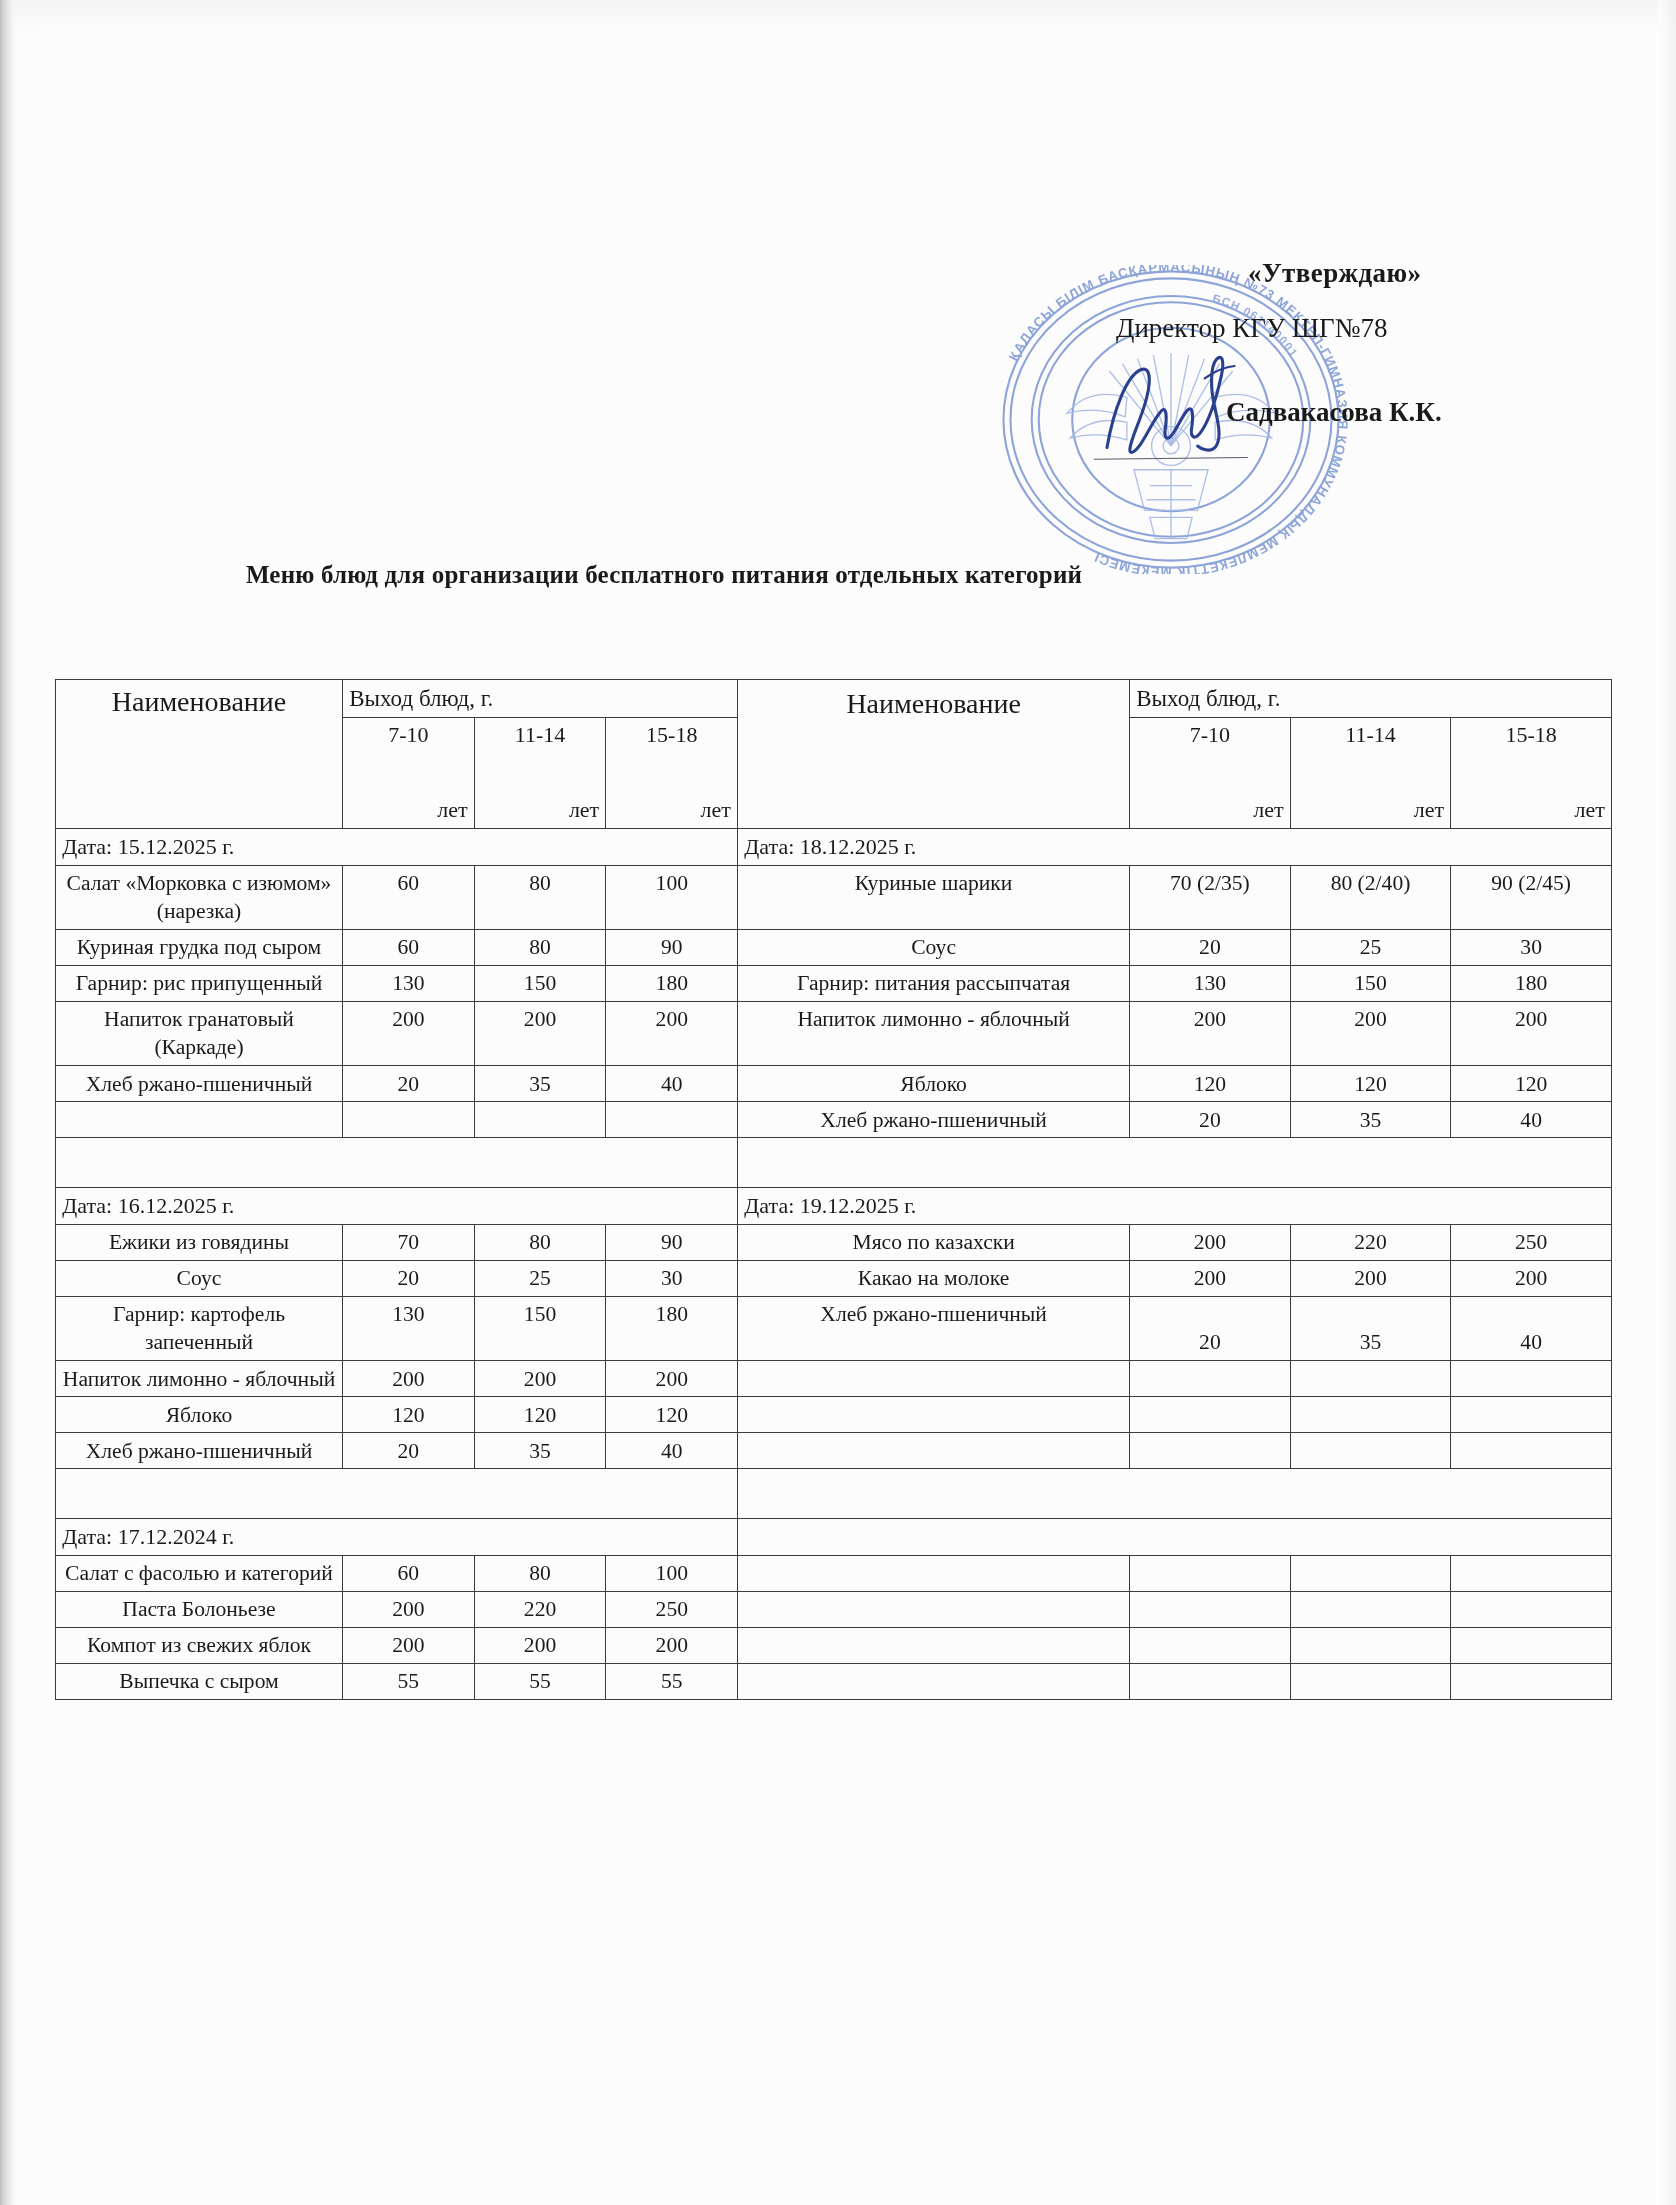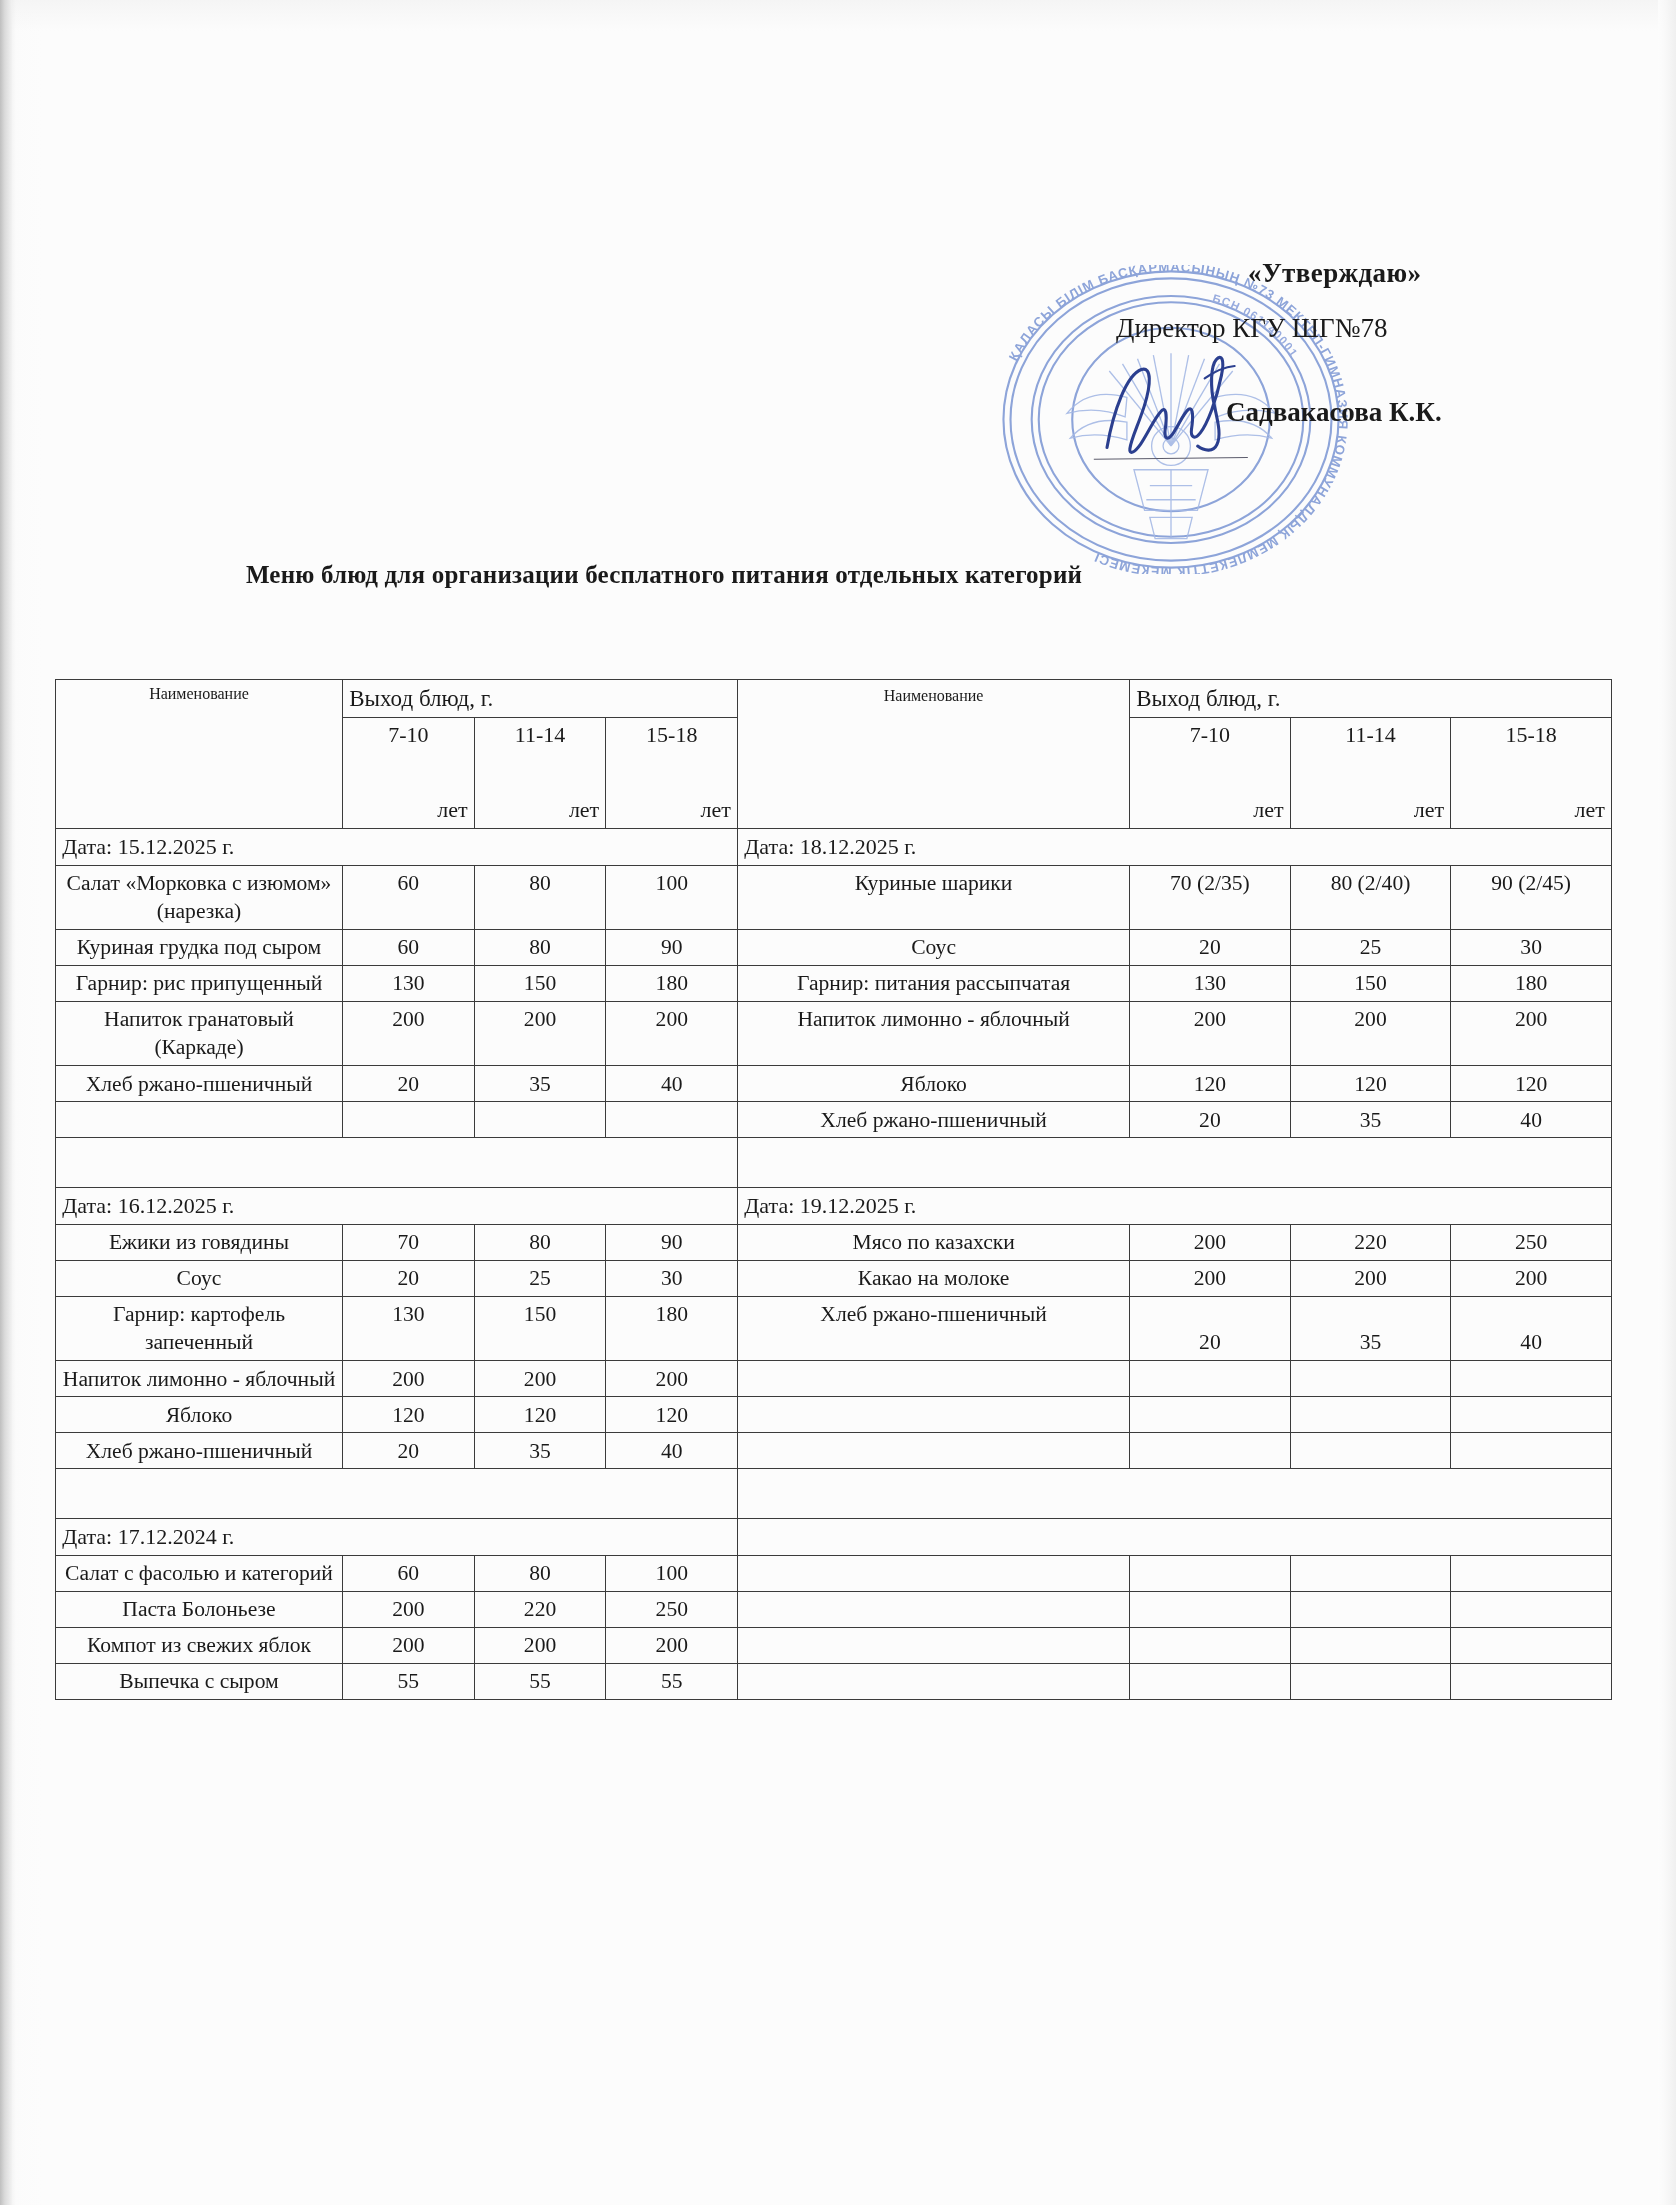--- a/index.html
+++ b/index.html
@@ -89,21 +89,21 @@
     padding:3.5px 6.2px;
     vertical-align:top;
     font-weight:normal;
     line-height:1.30;
   }
   col.c-name{width:268px;}
   col.c-age{width:123px;}
   col.c-name2{width:366px;}
   col.c-age2{width:150px;}
 
-  th.h-name{vertical-align:middle;font-weight:bold;font-size:16px;margin-top:12px;}
+  th.h-name{vertical-align:middle;font-weight:bold;font-size:28px;margin-top:12px;}
   th.h-vyhod{text-align:left;font-weight:bold;font-size:23px;vertical-align:top;padding-top:6.2px;}
   th.h-age{
     text-align:center;font-weight:normal;font-size:22px;
     vertical-align:top;padding-top:5.3px;
   }
   th.h-age .agelabel{display:block;}
   th.h-age .yrs{display:block;margin-top:46px;text-align:right;}
 
   td.date-cell{
     font-weight:bold;font-size:22px;

